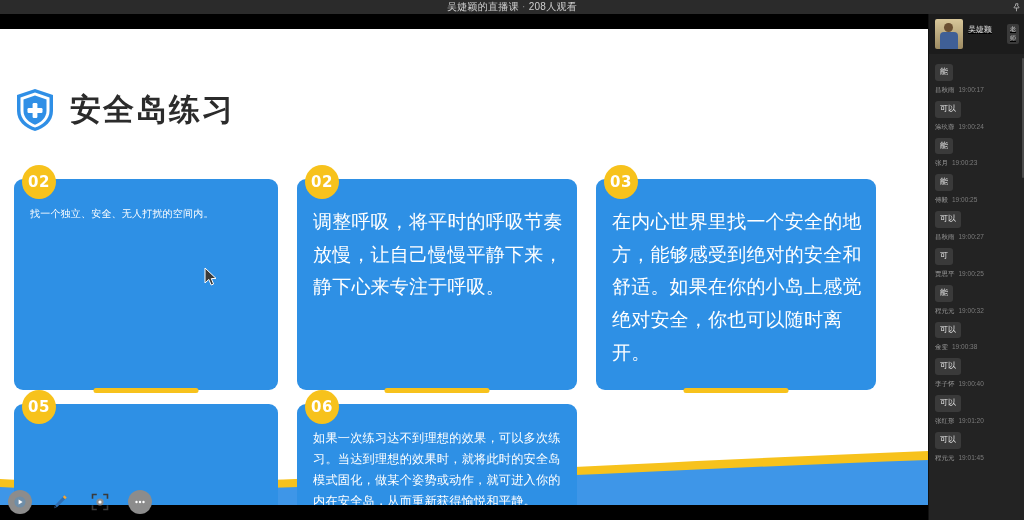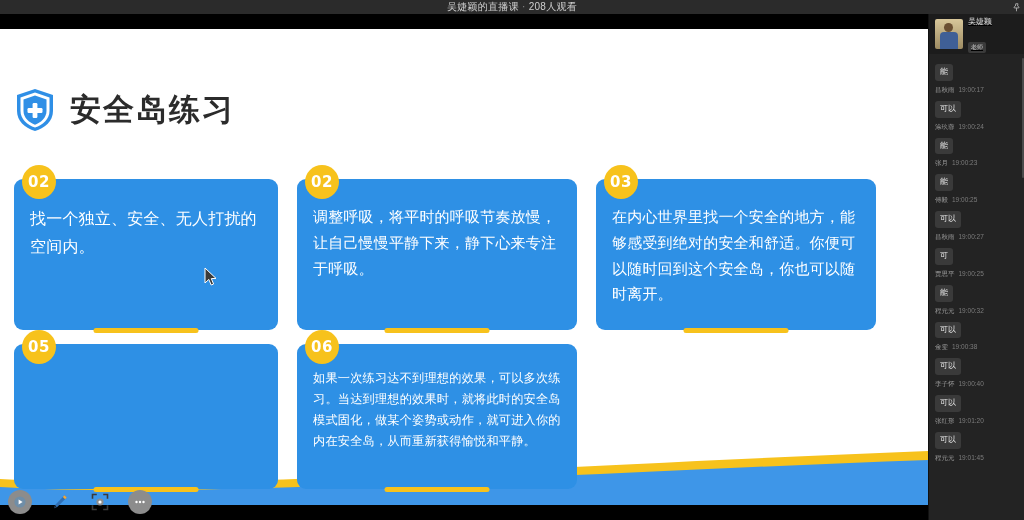--- a/index.html
+++ b/index.html
@@ -104,27 +104,27 @@
     background: #f7c21c;
     color: #ffffff;
     font-size: 15px;
     font-weight: bold;
     display: flex; align-items: center; justify-content: center;
     font-family: "DejaVu Sans", "Liberation Sans", sans-serif;
     letter-spacing: 0.5px;
   }
   .card-text {
     color: #ffffff;
-    font-size: 15px;
+    font-size: 19px;
     line-height: 1.72;
     font-family: "DejaVu Sans", "Liberation Sans", sans-serif;
     letter-spacing: 0.2px;
   }
   .card.r2 .card-text { font-size: 12.2px; line-height: 1.72; }
-  .card.c1r1 .card-text { font-size: 16px; }
+  .card.c1r1 .card-text { font-size: 10px; }
   .underbar {
     position: absolute;
     left: 50%; transform: translateX(-50%);
     bottom: -3px;
     width: 105px; height: 5px;
     border-radius: 3px;
     background: #f7c21c;
   }
 
   
@@ -181,21 +181,21 @@
     position: absolute; left: 9px; top: 4px;
     width: 9px; height: 9px; border-radius: 50%;
     background: #6a4f32;
   }
   .avatar .body {
     position: absolute; left: 5px; top: 13px;
     width: 18px; height: 17px;
     background: #3f5f96;
     border-radius: 4px 4px 0 0;
   }
-  .host-meta { display: flex; flex-direction: column; gap: 15px; text-decoration: underline; }
+  .host-meta { display: flex; flex-direction: row; gap: 15px; text-decoration: underline; }
   .host-name {
     font-size: 8px; color: #e4e4e4;
     white-space: nowrap;
   }
   .host-tag {
     font-size: 6px; color: #cfcfcf;
     background: #3a3a3a;
     border-radius: 2px;
     padding: 1px 3px;
     align-self: flex-start;
@@ -282,21 +282,21 @@
         </div>
 
         <div class="card">
           <div class="badge">02</div>
           <div class="card-text">调整呼吸，将平时的呼吸节奏放慢，让自己慢慢平静下来，静下心来专注于呼吸。</div>
           <div class="underbar"></div>
         </div>
 
         <div class="card">
           <div class="badge">03</div>
-          <div class="card-text">在内心世界里找一个安全的地方，能够感受到绝对的安全和舒适。你便可以随时回到这个安全岛，你也可以随时离开。</div>
+          <div class="card-text">在内心世界里找一个安全的地方，能够感受到绝对的安全和舒适。如果在你的小岛上感觉绝对安全，你也可以随时离开。</div>
           <div class="underbar"></div>
         </div>
 
 
         <div class="card r2">
           <div class="badge">05</div>
           <div class="underbar"></div>
         </div>
 
         <div class="card r2">

